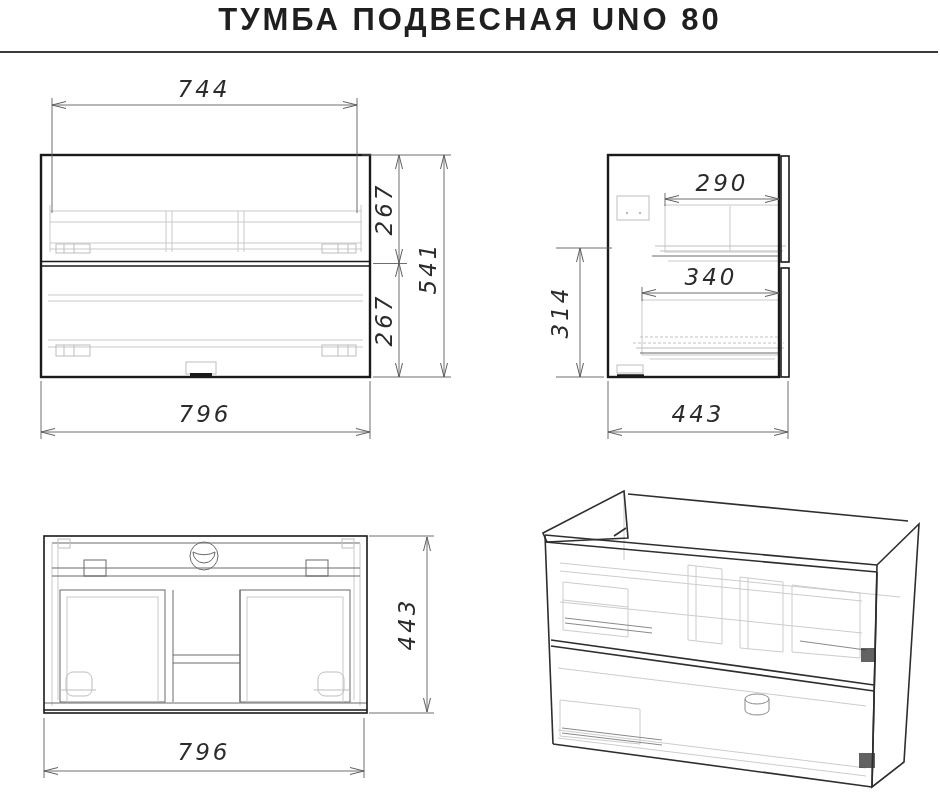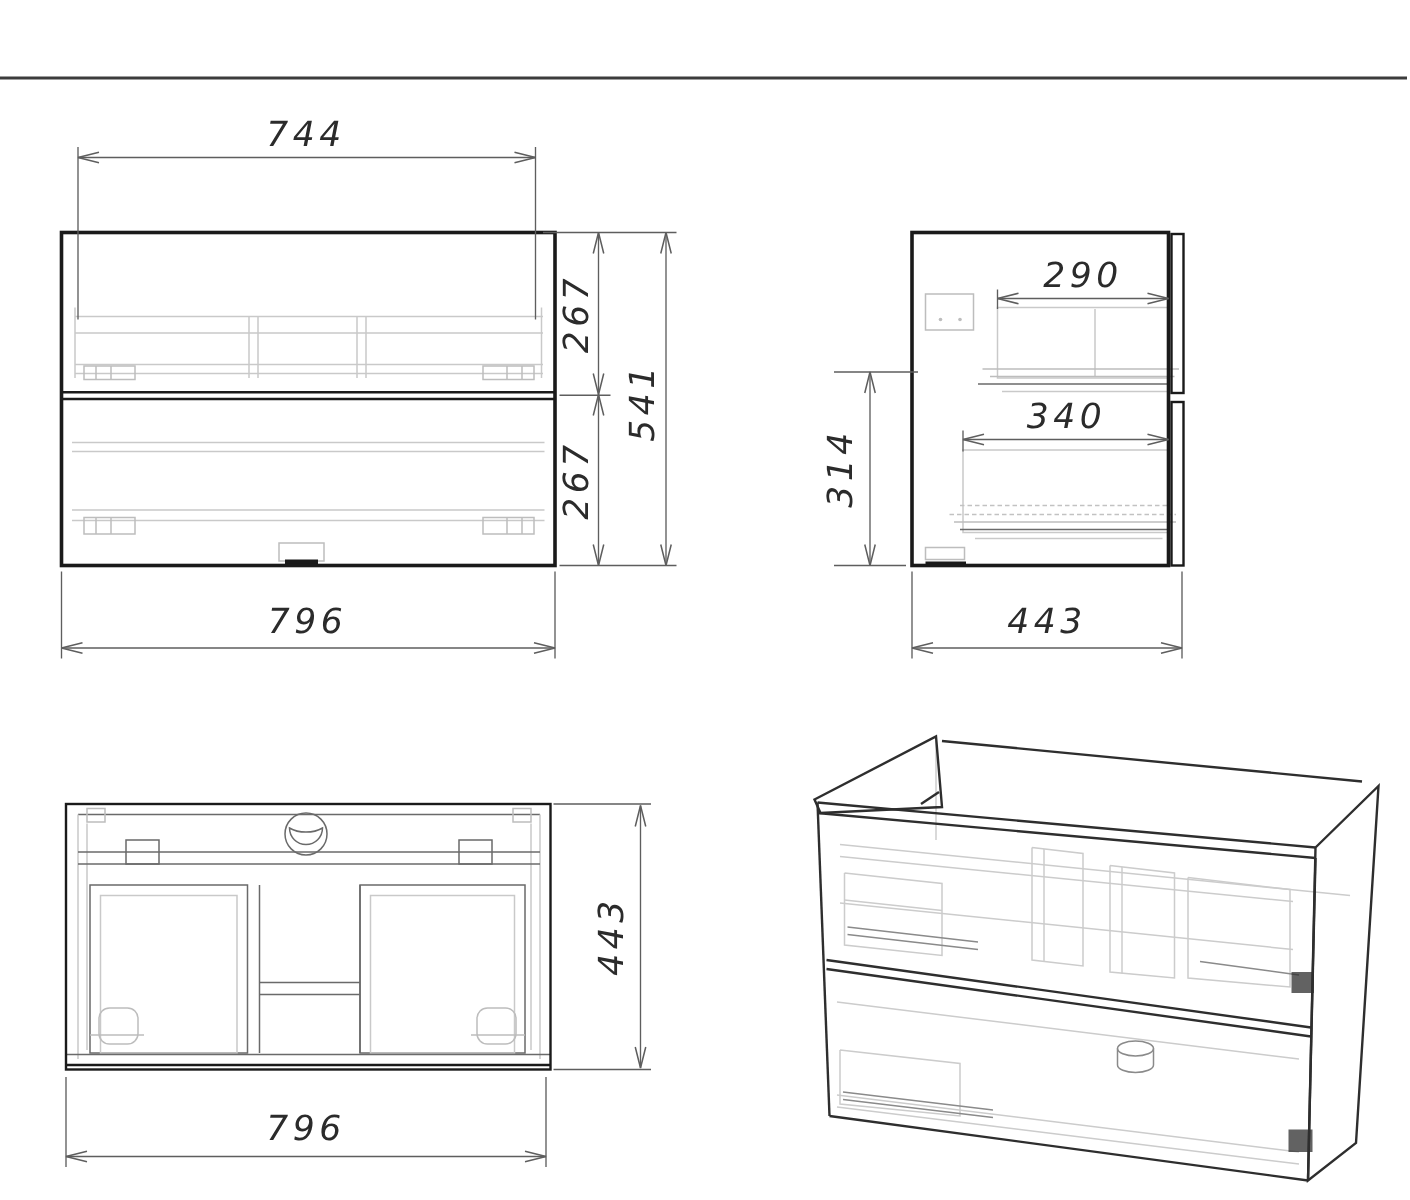--- a/index.html
+++ b/index.html
@@ -21,20 +21,21 @@
   .wire{stroke:#2e2e2e;stroke-width:1.6;fill:none;}
   .wiremed{stroke:#8a8a8a;stroke-width:1;fill:none;}
   .wirelt{stroke:#cccccc;stroke-width:1;fill:none;}
   .darkfill{fill:#2e2e2e;stroke:none;}
 </style>
 </head>
 <body>
 
 <div class="page">
 
+  <div class="title">ТУМБА ПОДВЕСНАЯ UNO 80</div>
   <div class="rule"></div>
 
   <svg width="940" height="800" viewBox="0 0 940 800">
     <defs>
       <marker id="ah" viewBox="0 0 16 10" refX="15" refY="5" markerWidth="16" markerHeight="10" orient="auto-start-reverse" markerUnits="userSpaceOnUse">
         <path d="M1,1.5 L15,5 L1,8.5" fill="none" stroke="#5e5e5e" stroke-width="1"></path>
       </marker>
     </defs>
 
     <g>

